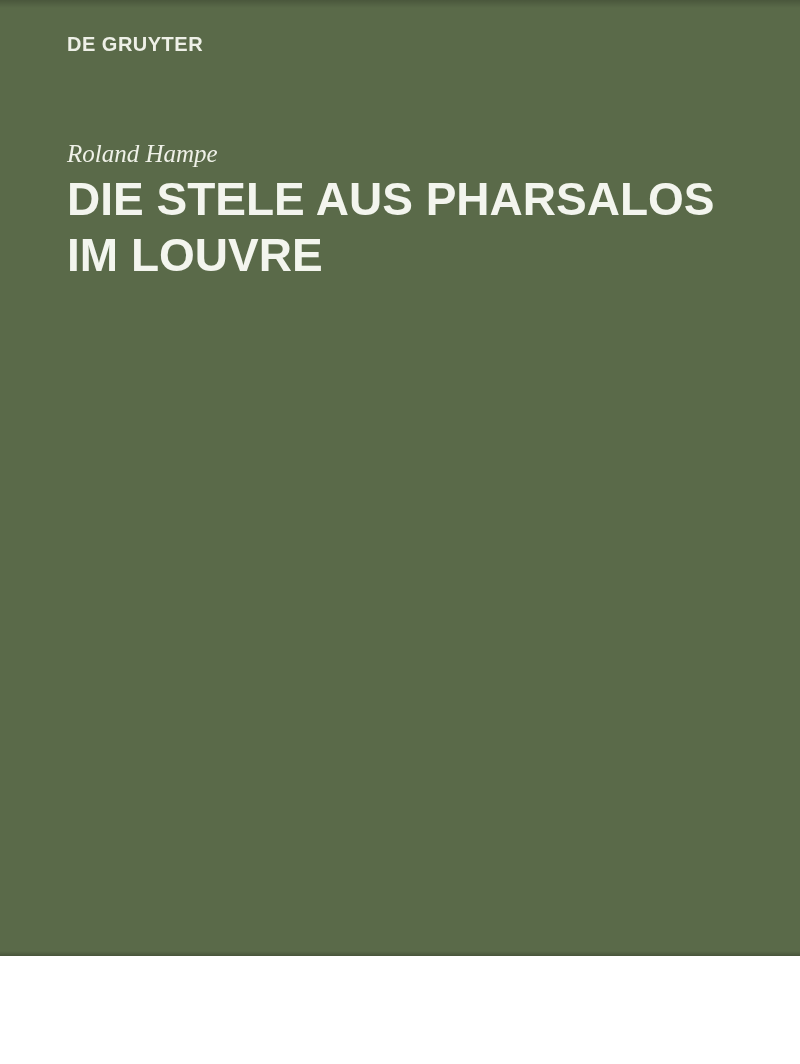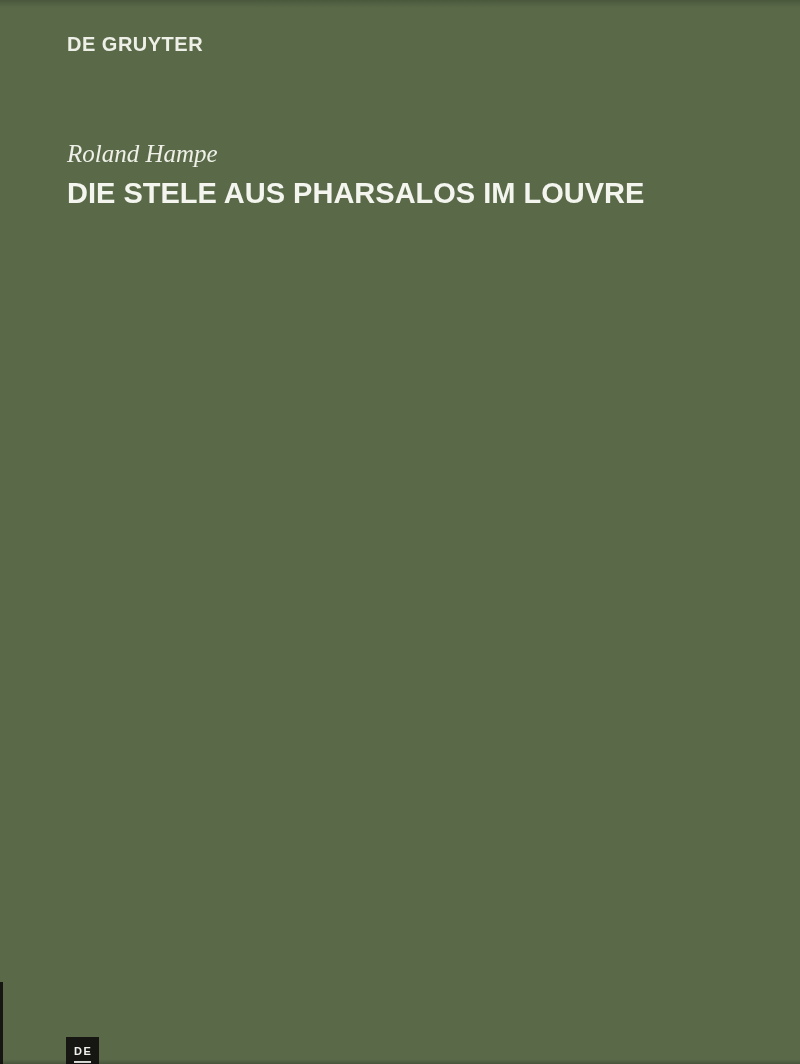--- a/index.html
+++ b/index.html
@@ -2,21 +2,21 @@
 <html style="--c-background: #5a6a49; --c-wordmark_text: #eef0e7; --c-author_text: #eff1e8; --c-title_text: #f3f5ee; --c-series_text: #d9dfcb; --c-logo_background: #161613; --c-logo_text: #f2f2ee;"><head>
 <meta charset="utf-8">
 <style>
   html, body {
     margin: 0;
     padding: 0;
   }
   .cover {
     position: relative;
     width: 800px;
-    height: 1064px;
+    height: 956px;
     background: var(--c-background, #5a6a49);
     overflow: hidden;
     font-family: "Liberation Sans", sans-serif;
   }
   
   .cover::before {
     content: "";
     position: absolute;
     left: 0; top: 0;
     width: 100%; height: 8px;
@@ -51,22 +51,22 @@
     font-size: 25px;
     line-height: 30px;
     color: var(--c-author_text, #eff1e8);
   }
   .title {
     position: absolute;
     left: 67px;
     top: 171px;
     margin: 0;
     max-width: 690px;
-    font-size: 29px;
-    line-height: 44px;
+    font-size: 46px;
+    line-height: 56px;
     font-weight: 700;
     letter-spacing: 0px;
     color: var(--c-title_text, #f3f5ee);
     text-transform: uppercase;
   }
   .series {
     position: absolute;
     left: 67px;
     top: 818px;
     max-width: 690px;

